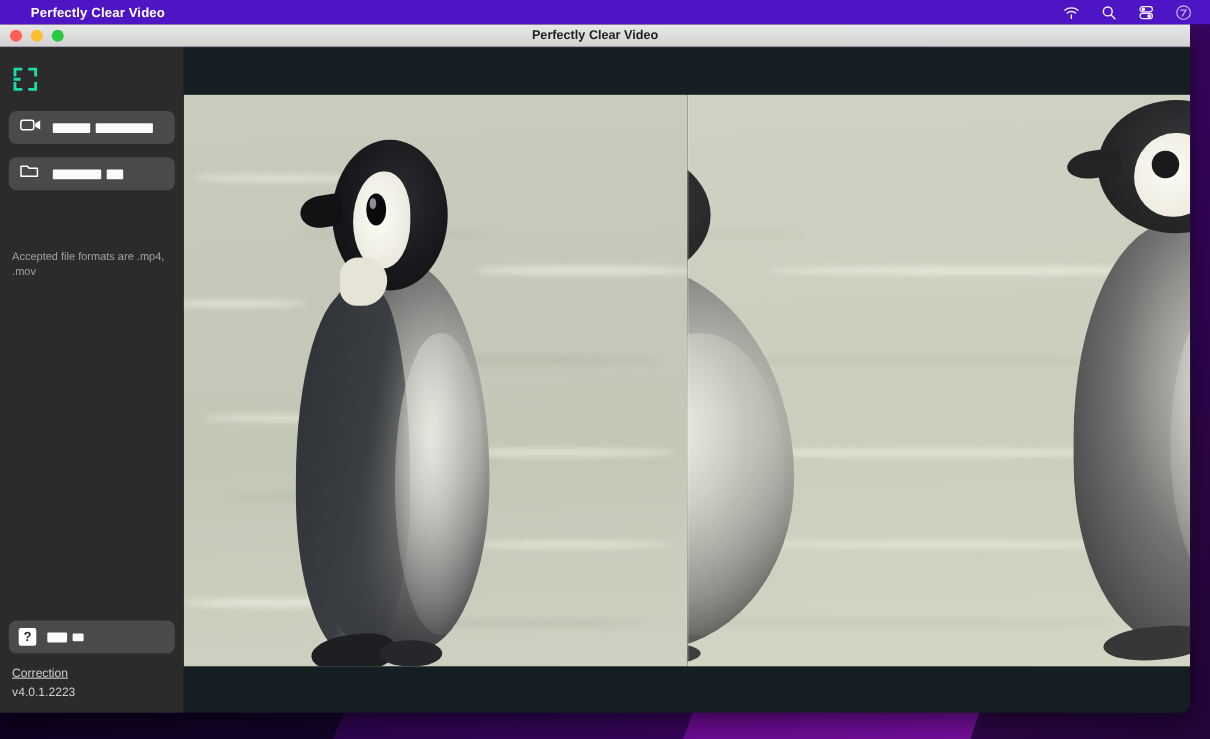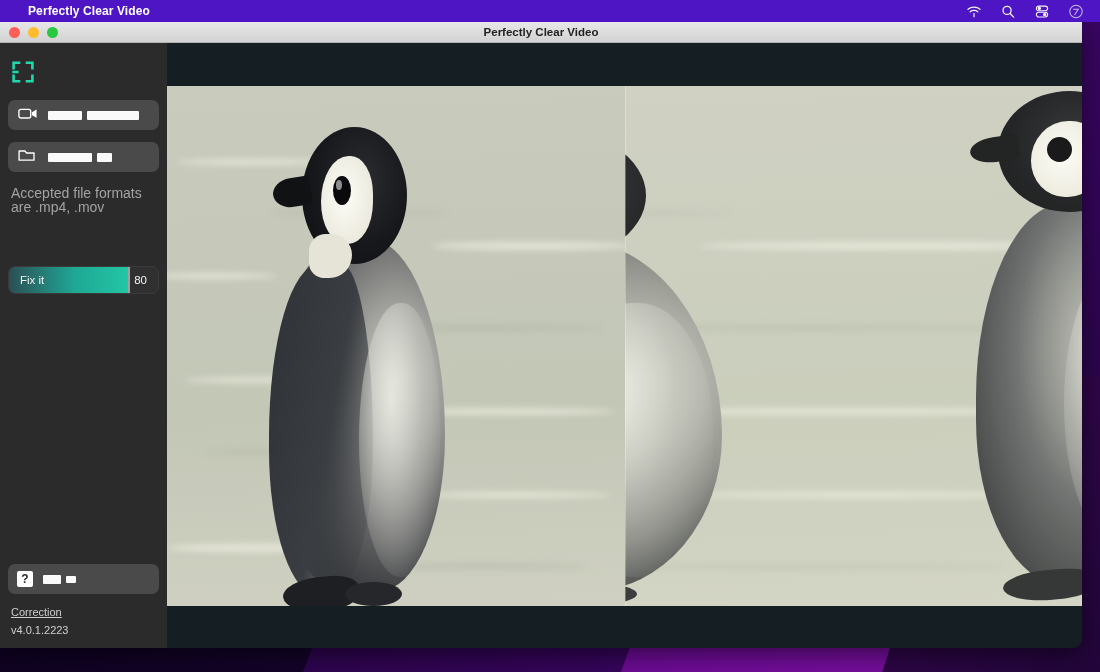--- a/index.html
+++ b/index.html
@@ -115,22 +115,23 @@
     height:30px; border-radius:7px; background:#4a4a4a;
     display:flex; align-items:center; gap:10px;
     padding:0 10px; margin-top:12px;
     cursor:pointer; user-select:none;
   }
   .pill-icon { width:20px; height:15px; flex:0 0 20px; }
   .redact { display:flex; align-items:center; gap:5px; }
   .rbar { background:#fafafa; border-radius:1px; height:9px; display:block; }
 
   #formats {
-    color:#a3a3a3; font-size:14px; line-height:14px;
+    color:#a3a3a3; font-size:10px; line-height:14px;
     padding:14px 2px 0 3px;
+    margin-top:40px;
   }
 
   #sliders { padding-top:52px; }
   .slider {
     position:relative; height:28px; border-radius:7px;
     margin-bottom:14px; overflow:hidden; cursor:pointer;
     background:#303030;
     border:1px solid #3b3b3b;
   }
   .slider-fill {
@@ -318,26 +319,20 @@
         <span class="redact">
           <i class="rbar" style="width:44px"></i>
             <i class="rbar" style="width:15px"></i>
         </span>
       </div>
 
       <div id="formats">Accepted file formats are .mp4, .mov</div>
 
       <div id="sliders">
 
-        <div class="slider">
-          <div class="slider-fill" style="width:80%"></div>
-          <div class="slider-handle" style="left:80%"></div>
-          <span class="slider-label">Fix it</span>
-          <span class="slider-value">80</span>
-        </div>
 
 
       </div>
 
       <div id="side-bottom">
         <div class="help-pill">
           <span class="qmark">?</span>
           <span class="redact">
             <i class="rbar" style="width:18px"></i>
               <i class="rbar" style="width:10px;height:7px"></i>

